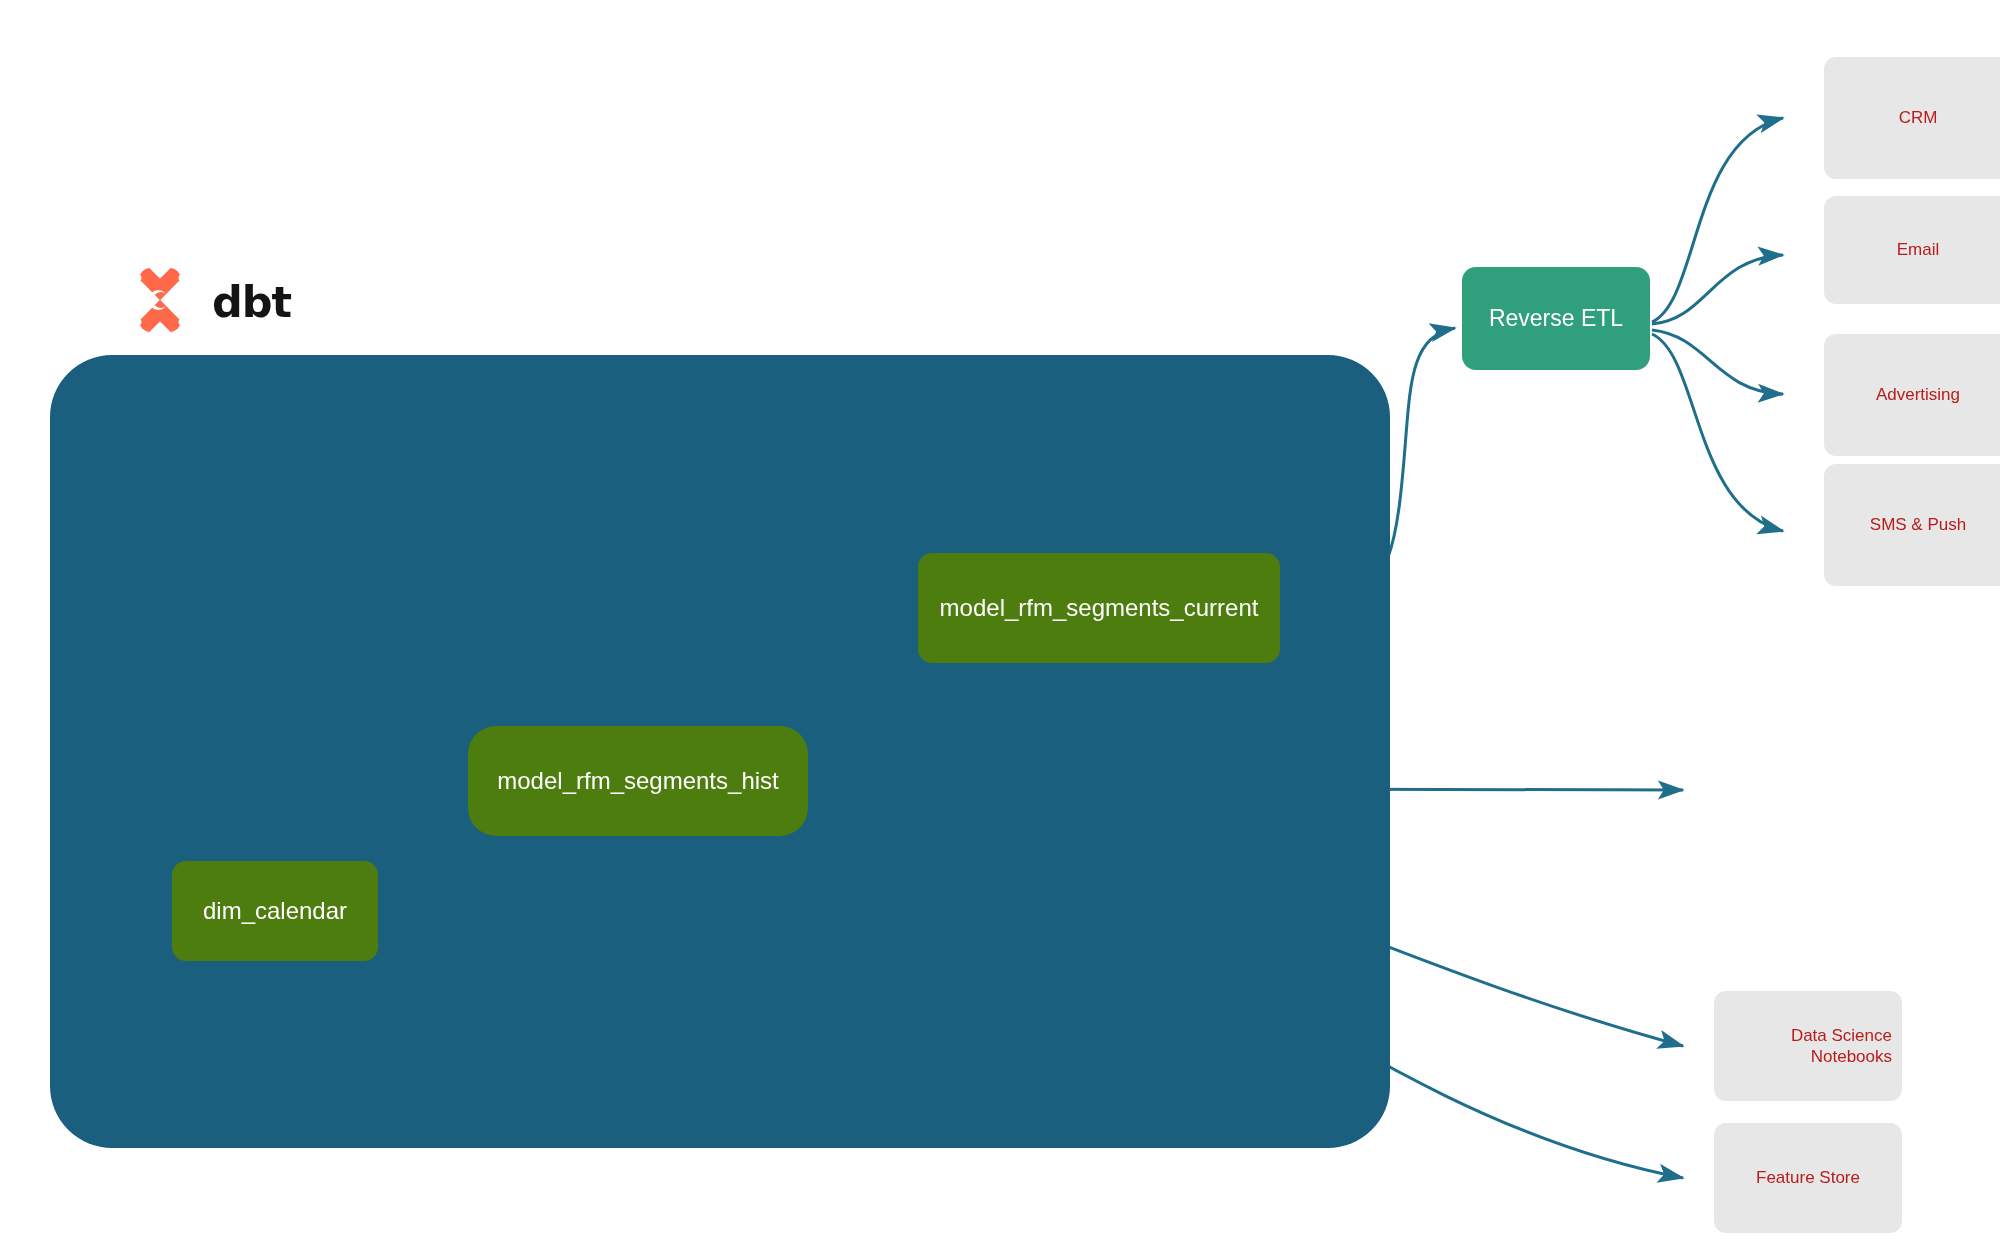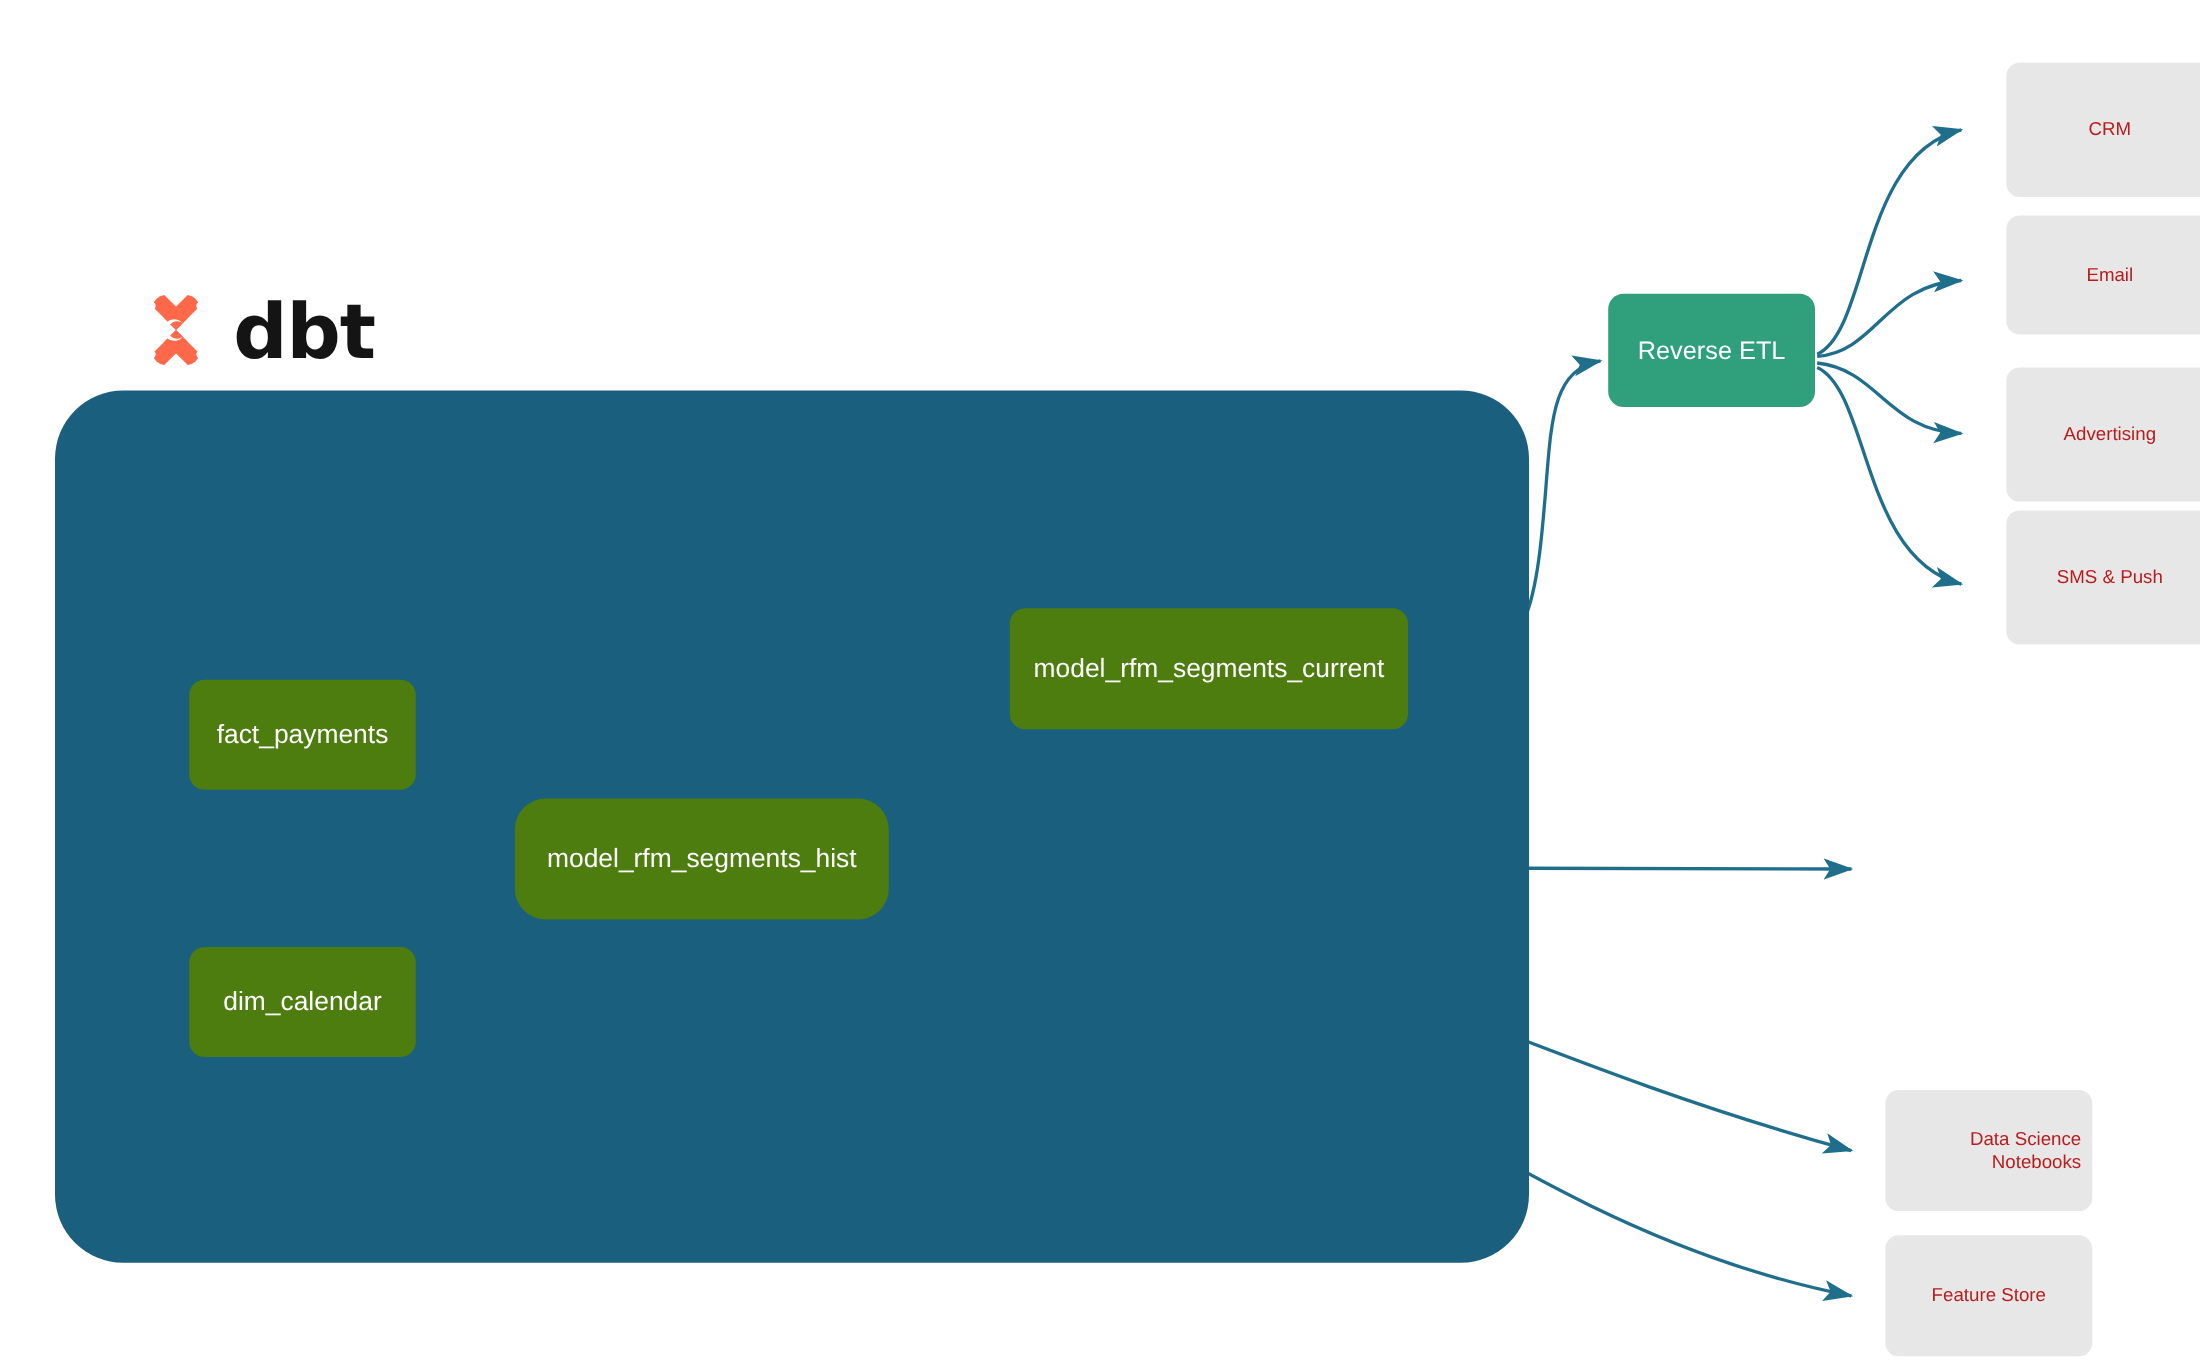--- a/index.html
+++ b/index.html
@@ -30,21 +30,21 @@
   #dbt-logo {
     position: absolute;
     left: 122px;
     top: 262px;
     display: flex;
     align-items: center;
     gap: 14px;
   }
   #dbt-logo .wordmark {
     font-family: "DejaVu Sans", sans-serif;
-    font-size: 69px;
+    font-size: 43px;
     font-weight: 700;
     color: #141414;
     letter-spacing: -1px;
     line-height: 1;
   }
 
   
   #dbt-container {
     position: absolute;
     left: 50px;
@@ -169,23 +169,20 @@
         <circle cx="21" cy="79" r="4.6" fill="#ffffff"></circle>
         <circle cx="79" cy="79" r="4.6" fill="#ffffff"></circle>
         <path d="M58 42 A13 13 0 1 0 58 58 A10.5 10.5 0 1 1 58 42 Z" fill="#ffffff"></path>
       </svg>
     </span>
     <span class="wordmark">dbt</span>
   </div>
 
   <div id="dbt-container"></div>
 
-  <div class="model-node" style="left:172px; top:618px; width:206px; height:100px;">
-    <span>fact_payments</span>
-  </div>
 
   <div class="model-node" style="left:172px; top:861px; width:206px; height:100px;">
     <span>dim_calendar</span>
   </div>
 
   <div class="model-node" style="left:468px; top:726px; width:340px; height:110px;border-radius:28px;">
     <span>model_rfm_segments_hist</span>
   </div>
 
   <div class="model-node" style="left:918px; top:553px; width:362px; height:110px;">

